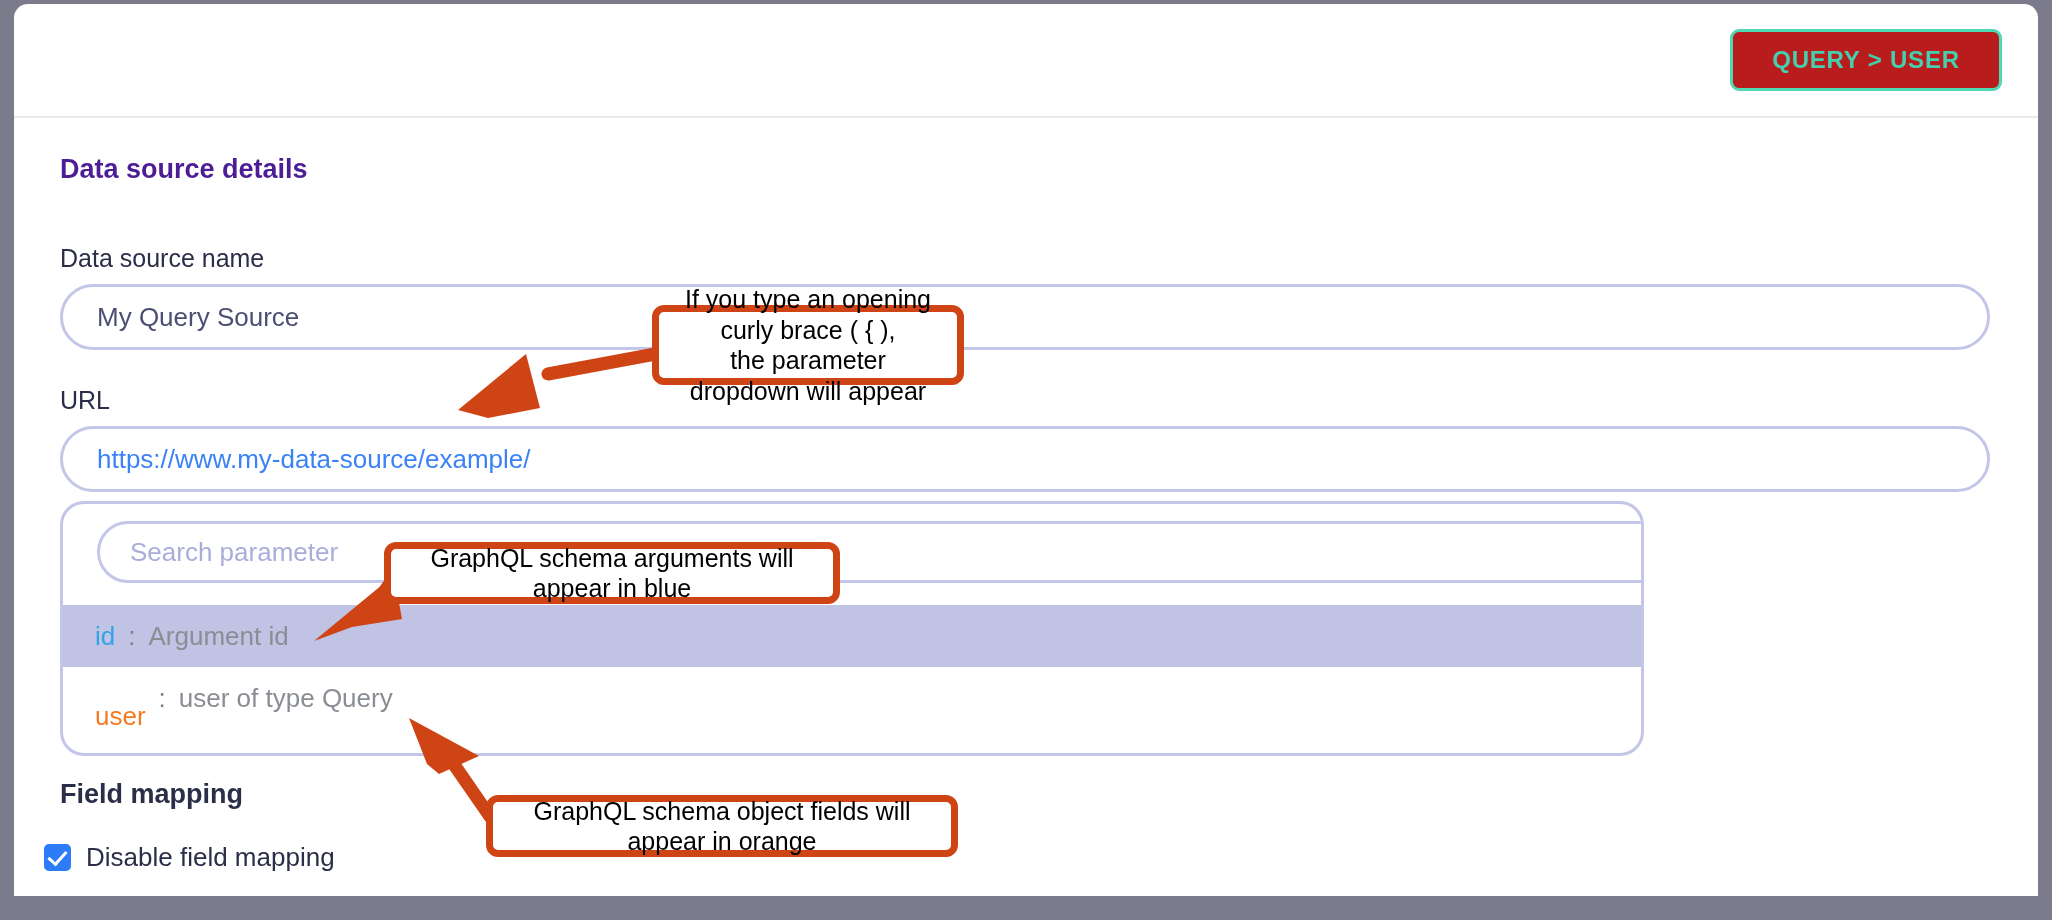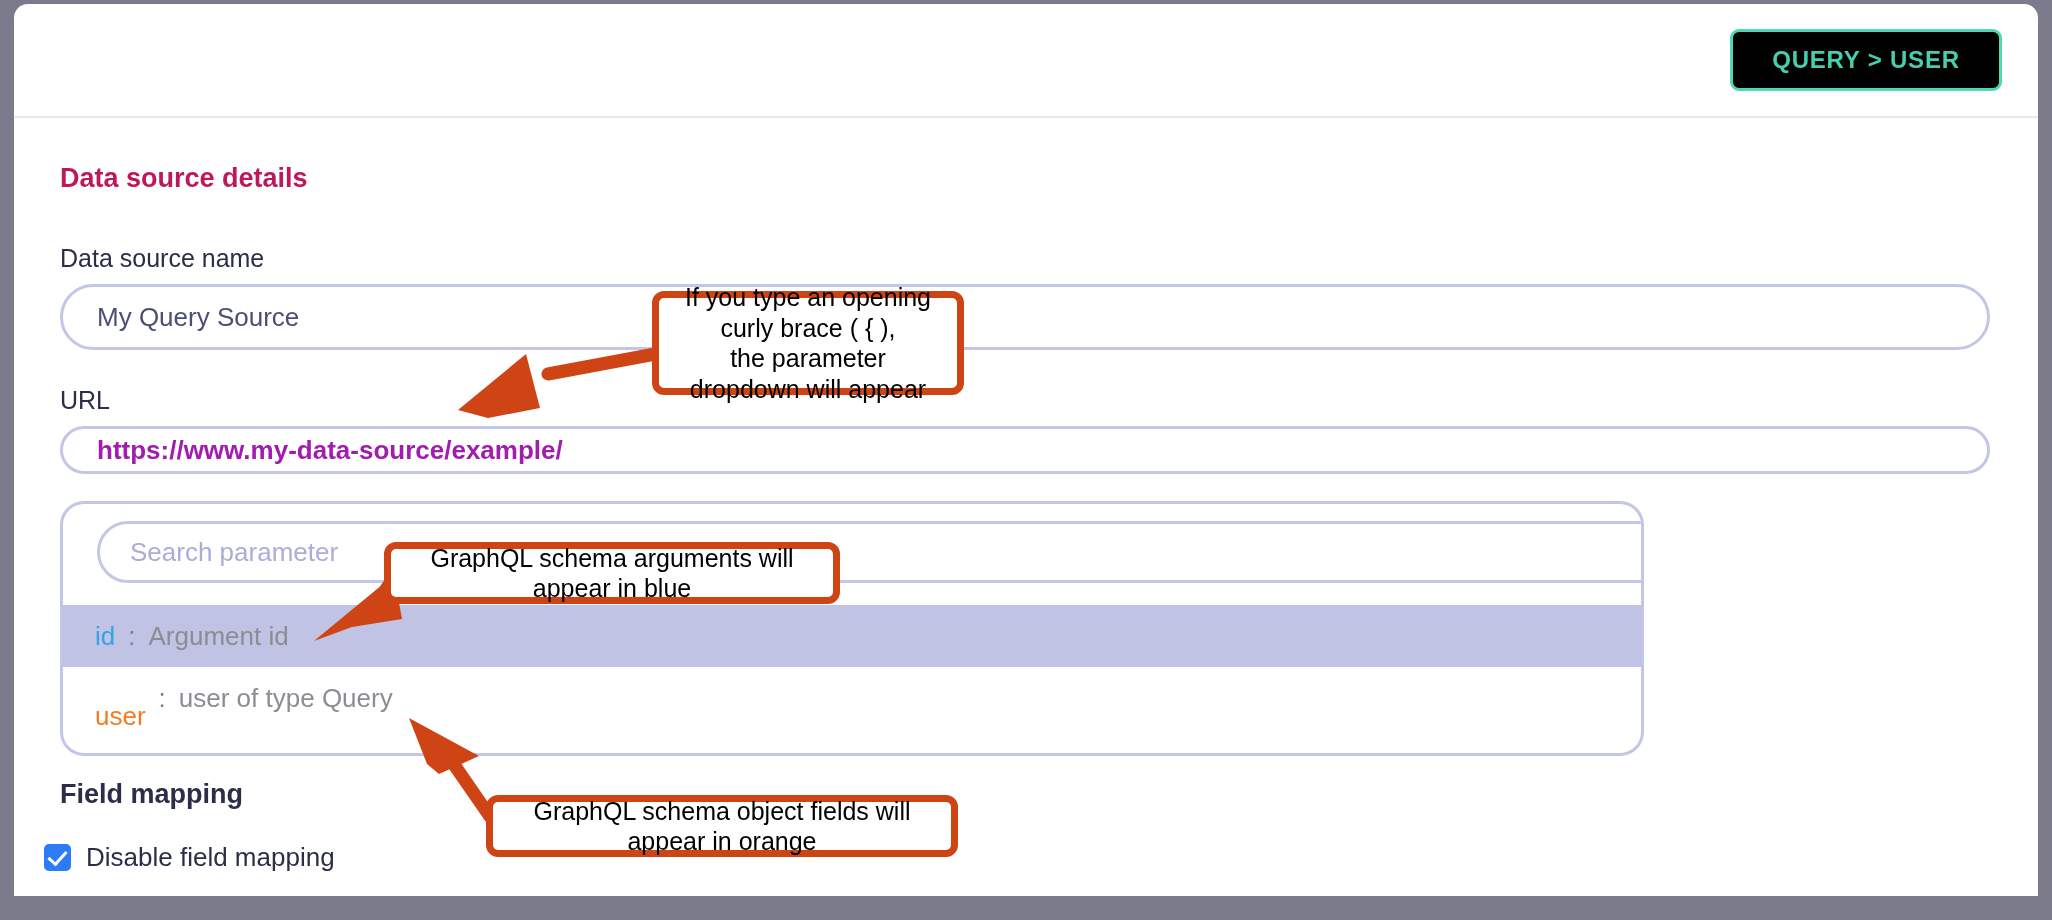--- a/index.html
+++ b/index.html
@@ -54,41 +54,40 @@
     white-space: nowrap;
   }
   #query-user-button {
     position: absolute;
     right: 36px;
     top: 25px;
     width: 272px;
     height: 62px;
     border: 3px solid #4ed8b4;
     border-radius: 9px;
-    background: #000000;
+    background: #b91c1c;
     color: #45cfae;
     font-size: 24px;
     font-weight: 700;
     letter-spacing: 0.8px;
     display: flex;
     align-items: center;
     justify-content: center;
     cursor: pointer;
     box-sizing: border-box;
   }
 
   
   #section-title-details {
     position: absolute;
     left: 46px;
     top: 150px;
     font-size: 27px;
     font-weight: 700;
-    color: #be185d;
-    margin-top: 9px;
+    color: #4c1d95;
   }
 
   .field-label {
     position: absolute;
     font-size: 25px;
     color: #2b2e48;
     font-weight: 400;
   }
   #label-ds-name { left: 46px; top: 240px; }
   #label-url { left: 46px; top: 382px; }
@@ -109,23 +108,22 @@
     left: 46px;
     top: 280px;
     width: 1930px;
     height: 66px;
     color: #4c4f73;
   }
   #url-input {
     left: 46px;
     top: 422px;
     width: 1930px;
-    height: 48px;
-    color: #a21caf;
-    font-weight: bold;
+    height: 66px;
+    color: #3b82f6;
   }
 
   
   #param-panel {
     position: absolute;
     left: 46px;
     top: 497px;
     width: 1584px;
     height: 255px;
     border: 3px solid #c3c6e8;
@@ -231,23 +229,23 @@
     line-height: 1.22;
     text-align: center;
     display: flex;
     align-items: center;
     justify-content: center;
     z-index: 40;
     padding: 4px 14px;
   }
   #callout-curly-brace {
     left: 652px;
-    top: 291px;
+    top: 305px;
     width: 312px;
-    height: 104px;
+    height: 80px;
   }
   #callout-blue-args {
     left: 384px;
     top: 542px;
     width: 456px;
     height: 62px;
   }
   #callout-orange-fields {
     left: 486px;
     top: 795px;

